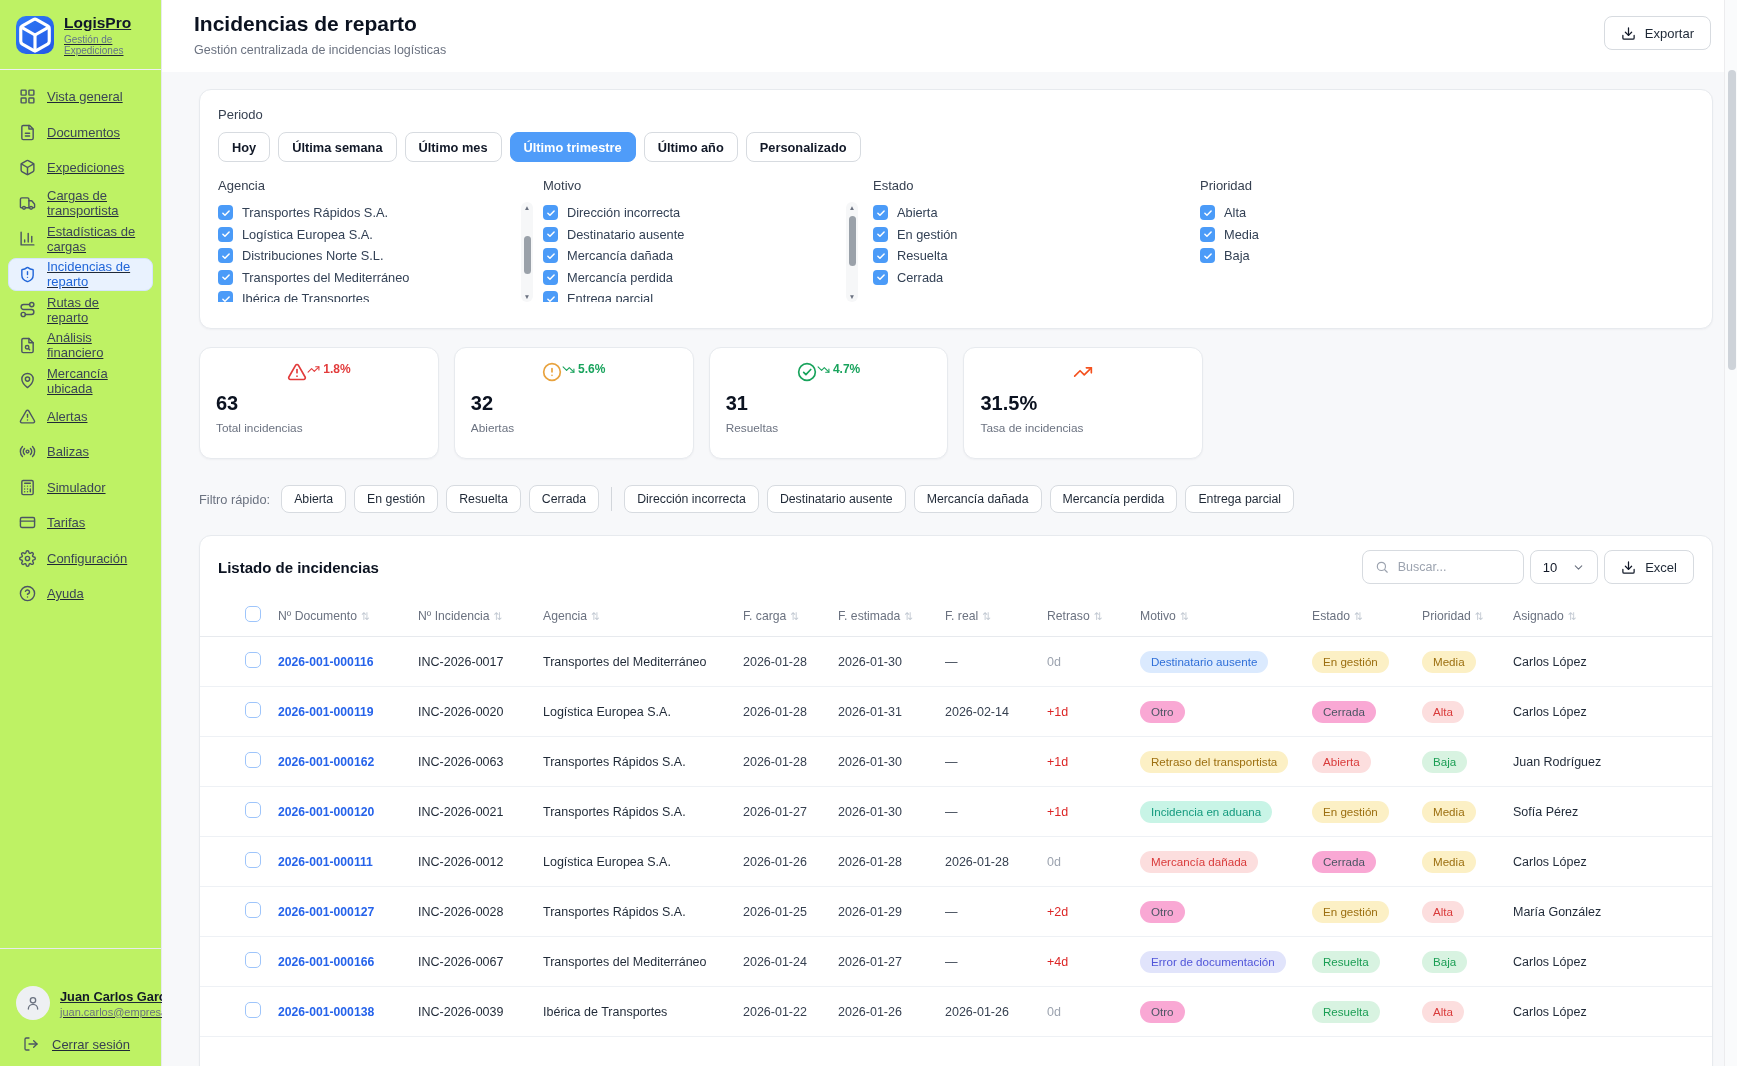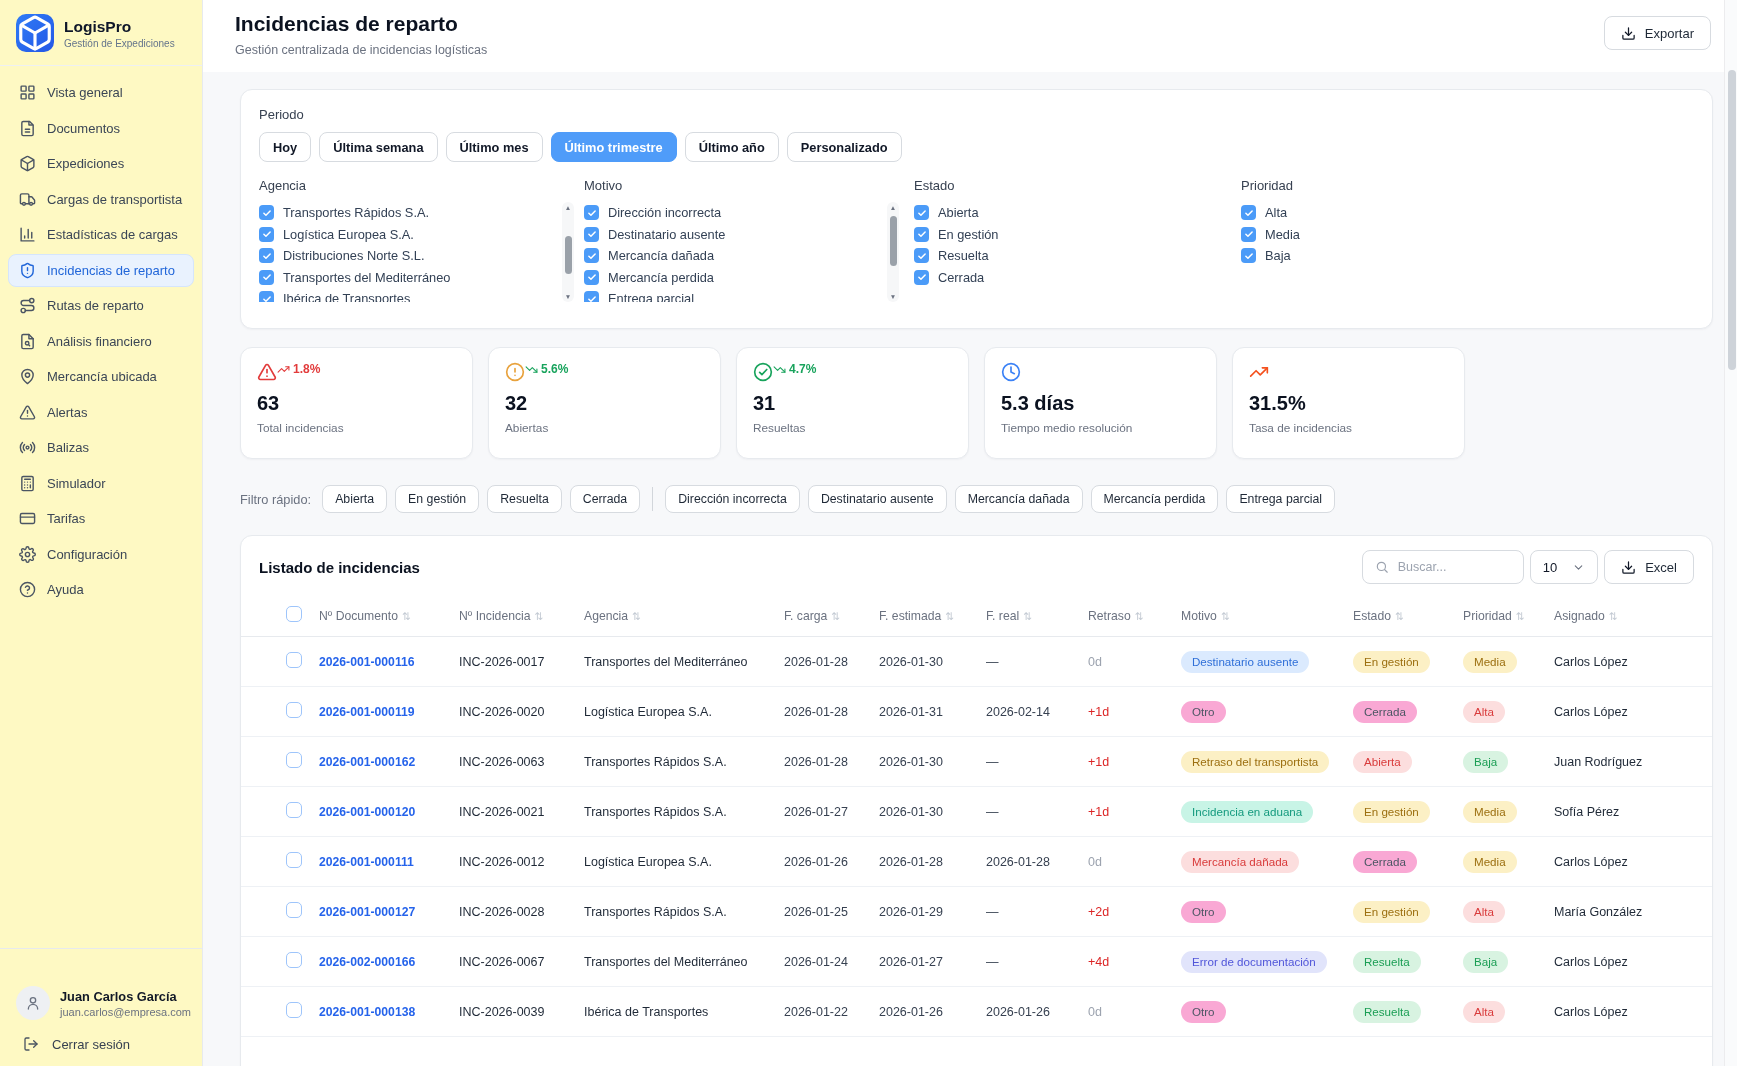--- a/index.html
+++ b/index.html
@@ -1,21 +1,21 @@
 <!DOCTYPE html>
 <html><head>
 <meta charset="utf-8">
 <style>
   * { margin:0; padding:0; box-sizing:border-box; }
   html,body { width:1737px; height:1066px; overflow:hidden; }
   body { font-family:"Liberation Sans", sans-serif; background:#f7f8fa; color:#1f2937; }
   .app { display:flex; width:1737px; height:1066px; }
 
   
-  .sidebar { width:203px; background:#fef9c3; border-right:1px solid #e7eaee; display:flex; flex-direction:column; flex-shrink:0; }
+  .sidebar { width:162px; background:#bef264; border-right:1px solid #e7eaee; display:flex; flex-direction:column; flex-shrink:0;text-decoration:underline; }
   .brand { display:flex; gap:10px; align-items:center; padding:14px 12px 13px 16px; border-bottom:1px solid #eef0f3; }
   .brand-logo { width:38px; height:38px; border-radius:10px; background:linear-gradient(135deg,#2f7cf6,#2457e6); color:#fff; display:flex; align-items:center; justify-content:center; flex-shrink:0; }
   .brand-logo svg { width:20px; height:20px; }
   .brand-name { font-size:15.5px; font-weight:700; color:#0f172a; }
   .brand-tag { font-size:10px; color:#64748b; margin-top:2px; }
   .nav { padding:10px 8px 0; flex:1; }
   .nav-item { display:flex; align-items:center; gap:11px; padding:0 10px; height:33px; margin-bottom:2.5px; border-radius:8px; font-size:13px; color:#3b4656; cursor:pointer; border:1px solid transparent; }
   .nav-item .icon { width:17px; height:17px; color:#4b5563; flex-shrink:0; }
   .icon svg { width:100%; height:100%; display:block; }
   .nav-item.active { background:#e9f2fe; border-color:#d5e5fc; color:#2166d9; font-weight:400; }
@@ -54,21 +54,21 @@
   .fsb { position:absolute; right:0; top:0; bottom:0; width:12px; background:#f6f7f8; border-radius:6px; }
   .sb-ar { position:absolute; left:0; width:12px; text-align:center; font-size:6.5px; color:#6b7280; }
   .sb-ar.up { top:2px; } .sb-ar.down { bottom:2px; }
   .sb-thumb { position:absolute; left:2.5px; width:7px; background:#9aa1a9; border-radius:4px; }
   .fcol:nth-child(1) .sb-thumb { top:34px; height:38px; }
   .fcol:nth-child(2) .sb-thumb { top:14px; height:50px; }
 
   
   .kpis { display:grid; grid-template-columns:repeat(6,1fr); gap:15px; margin-top:18px; }
   .kpi { padding:14px 16px; height:112px; }
-  .kpi-top { display:flex; justify-content:flex-start; align-items:flex-start; }
+  .kpi-top { display:flex; justify-content:center; align-items:flex-start; }
   .kpi-icon { width:20px; height:20px; }
   .kpi-trend { font-size:12px; font-weight:600; display:flex; gap:3px; align-items:center; }
   .kpi-trend .icon { width:13px; height:13px; }
   .kpi-value { font-size:20px; font-weight:700; color:#0b1220; margin-top:10px; white-space:nowrap; overflow:hidden; }
   .kpi-value.sm { font-size:16.5px; margin-top:8px; }
   .kpi-label { font-size:11.8px; color:#6b7280; margin-top:6px; white-space:nowrap; overflow:hidden; }
   .kpi-note { font-size:10.8px; color:#8b93a0; margin-top:3px; }
 
   
   .quickbar { display:flex; align-items:center; gap:8px; margin-top:26px; }
@@ -580,32 +580,20 @@
                   <svg viewBox="0 0 24 24" fill="none" stroke="currentColor" stroke-width="2" stroke-linecap="round" stroke-linejoin="round">
                     <path d="m22 17-8.5-8.5-5 5L2 7"></path>
                     <path d="M16 17h6v-6"></path>
                   </svg>
                 </span>
                 <span>4.7%</span>
               </span>
             </div>
             <div class="kpi-value">31</div>
             <div class="kpi-label">Resueltas</div>
-          </div>
-          <div class="card kpi">
-            <div class="kpi-top">
-              <span class="icon kpi-icon" style="color: rgb(59, 130, 246);">
-                <svg viewBox="0 0 24 24" fill="none" stroke="currentColor" stroke-width="2" stroke-linecap="round" stroke-linejoin="round">
-                  <circle cx="12" cy="12" r="10"></circle>
-                  <path d="M12 6v6l4 2"></path>
-                </svg>
-              </span>
-            </div>
-            <div class="kpi-value">5.3 días</div>
-            <div class="kpi-label">Tiempo medio resolución</div>
           </div>
           <div class="card kpi">
             <div class="kpi-top">
               <span class="icon kpi-icon" style="color: rgb(244, 81, 30);">
                 <svg viewBox="0 0 24 24" fill="none" stroke="currentColor" stroke-width="2" stroke-linecap="round" stroke-linejoin="round">
                   <path d="m22 7-8.5 8.5-5-5L2 17"></path>
                   <path d="M16 7h6v6"></path>
                 </svg>
               </span>
             </div>
@@ -774,21 +762,21 @@
                 <td class="date-cell">2026-01-29</td>
                 <td class="date-cell">—</td>
                 <td class="retraso-late">+2d</td>
                 <td><span class="badge gray">Otro</span></td>
                 <td><span class="badge yellow">En gestión</span></td>
                 <td><span class="badge red">Alta</span></td>
                 <td>María González</td>
               </tr>
               <tr>
                 <td><span class="cbx"></span></td>
-                <td><a class="doc-link">2026-002-000166</a></td>
+                <td><a class="doc-link">2026-001-000166</a></td>
                 <td>INC-2026-0067</td>
                 <td>Transportes del Mediterráneo</td>
                 <td class="date-cell">2026-01-24</td>
                 <td class="date-cell">2026-01-27</td>
                 <td class="date-cell">—</td>
                 <td class="retraso-late">+4d</td>
                 <td><span class="badge indigo">Error de documentación</span></td>
                 <td><span class="badge green">Resuelta</span></td>
                 <td><span class="badge green">Baja</span></td>
                 <td>Carlos López</td>

